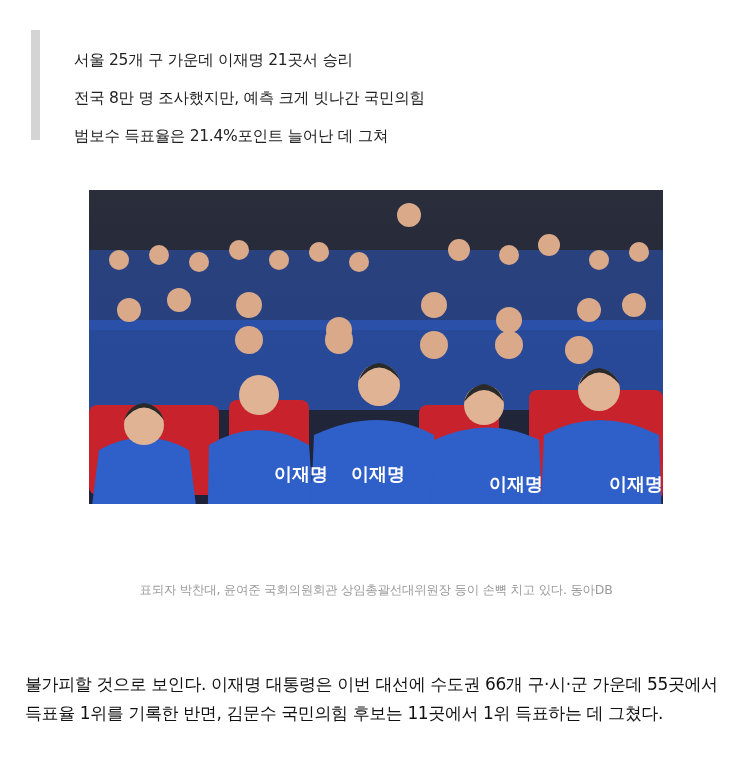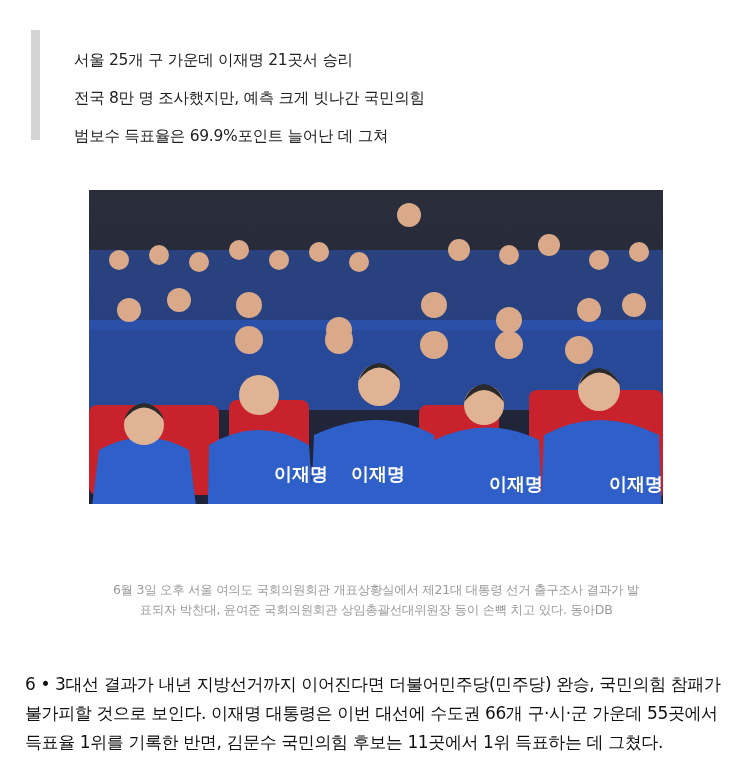--- a/index.html
+++ b/index.html
@@ -15,21 +15,21 @@
   .body-text { position: absolute; left: 25px; top: 670px; width: 700px;
                font-size: 17px; line-height: 29px; color: #111; letter-spacing: -0.4px; }
   .body-text span { display: block; white-space: nowrap; }
 </style>
 </head>
 <body>
 
 <div class="summary">
   <p style="top:8px">서울 25개 구 가운데 이재명 21곳서 승리</p>
   <p style="top:46px">전국 8만 명 조사했지만, 예측 크게 빗나간 국민의힘</p>
-  <p style="top:84px">범보수 득표율은 69.9%포인트 늘어난 데 그쳐</p>
+  <p style="top:84px">범보수 득표율은 21.4%포인트 늘어난 데 그쳐</p>
 </div>
 
 <div class="photo">
   <svg width="574" height="383" viewBox="0 0 574 383">
     <defs>
       <linearGradient id="bg" x1="0" y1="0" x2="0" y2="1">
         <stop offset="0" stop-color="#2a2d3a"></stop>
         <stop offset="1" stop-color="#1a2038"></stop>
       </linearGradient>
     </defs>
@@ -110,21 +110,19 @@
       <rect x="130" y="340" width="90" height="43"></rect>
       <rect x="230" y="345" width="110" height="38"></rect>
       <rect x="350" y="345" width="100" height="38"></rect>
       <rect x="460" y="345" width="110" height="38"></rect>
     </g>
     <rect x="20" y="330" width="80" height="53" fill="#e8e2d8"></rect>
   </svg>
 </div>
 
 <div class="caption">
-  <div>6월 3일 오후 서울 여의도 국회의원회관 개표상황실에서 제21대 대통령 선거 출구조사 결과가 발</div>
   <div>표되자 박찬대, 윤여준 국회의원회관 상임총괄선대위원장 등이 손뼉 치고 있다. 동아DB</div>
 </div>
 
 <div class="body-text">
-  <span>6 • 3대선 결과가 내년 지방선거까지 이어진다면 더불어민주당(민주당) 완승, 국민의힘 참패가</span>
   <span>불가피할 것으로 보인다. 이재명 대통령은 이번 대선에 수도권 66개 구·시·군 가운데 55곳에서</span>
   <span>득표율 1위를 기록한 반면, 김문수 국민의힘 후보는 11곳에서 1위 득표하는 데 그쳤다.</span>
 </div>
 
 </body></html>

